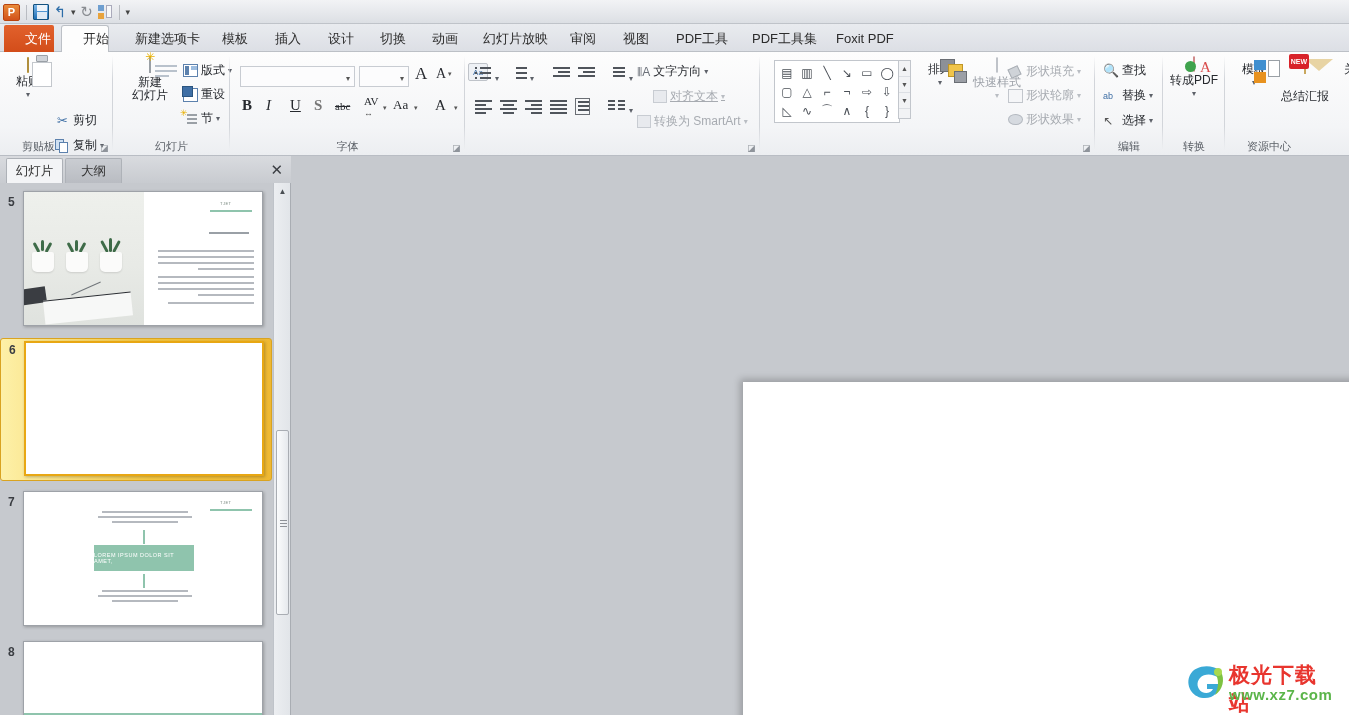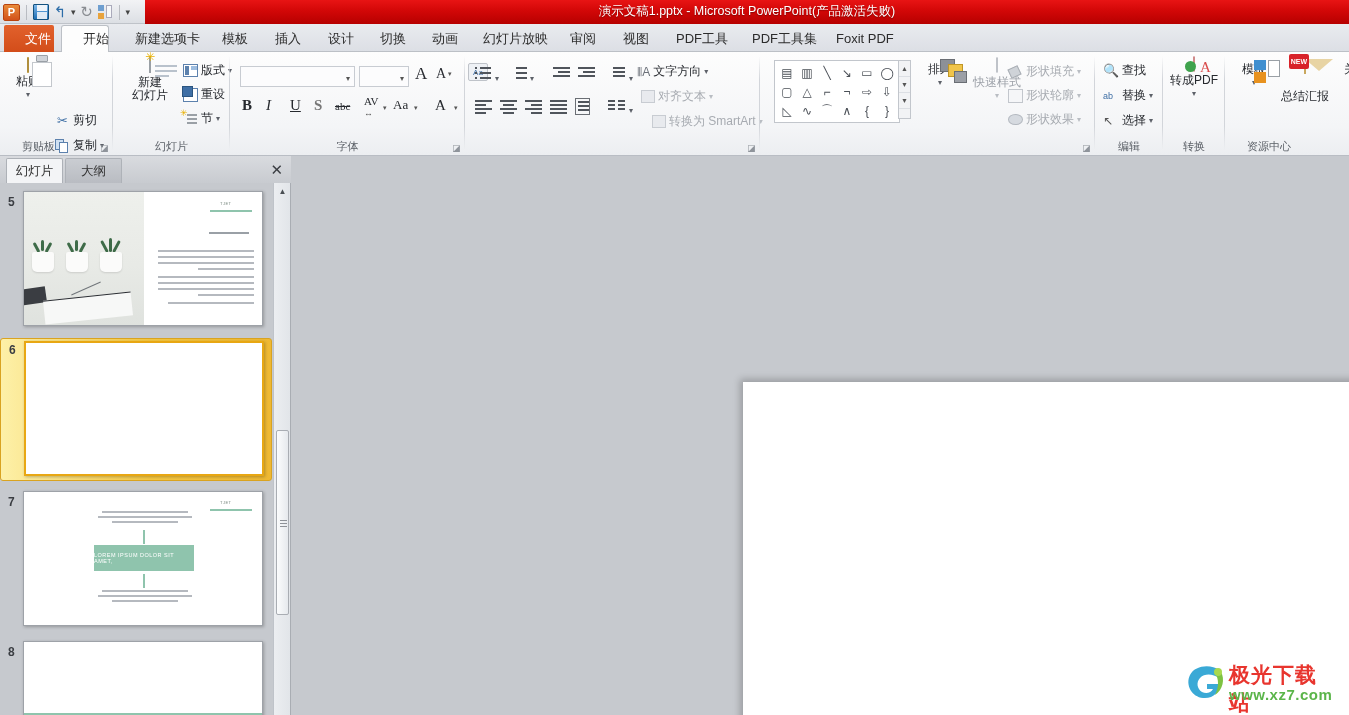--- a/index.html
+++ b/index.html
@@ -260,23 +260,20 @@
       <span class="ico caret-ico">▾</span>
       <span class="ico redo-ico">↻</span>
       <span class="ico grid-ico">
           <i></i>
           <i></i>
           <i></i>
         </span>
       <span class="sep"></span>
       <span class="ico caret-ico">▾</span>
     </div>
-    <div class="tb-red">
-      <div class="tb-title">演示文稿1.pptx  -  Microsoft PowerPoint(产品激活失败)</div>
-    </div>
   </div>
 
   <div class="tabstrip">
     <div class="tab file" style="left:4px;   width:50px;">文件</div>
     <div class="tab active" style="left:61px;  width:48px;">开始</div>
     <div class="tab" style="left:114px; width:80px;">新建选项卡</div>
     <div class="tab" style="left:201px; width:44px;">模板</div>
     <div class="tab" style="left:254px; width:44px;">插入</div>
     <div class="tab" style="left:307px; width:44px;">设计</div>
     <div class="tab" style="left:359px; width:44px;">切换</div>
@@ -449,26 +446,26 @@
           <i style="top:4px;left:10px;width:7px;"></i>
           <i style="top:8px;left:10px;width:7px;"></i>
       </div>
       <div class="dd" style="position:absolute; left:164px; top:54px;">▾</div>
 
       <div class="smallbtn" style="left:172px; top:11px;">
         <span style="font-size:12px; color:#6b7079;">⦀A</span>
         <span>文字方向</span>
         <span class="dd">▾</span>
       </div>
-      <div class="smallbtn dim" style="left:176px; top:36px;">
+      <div class="smallbtn dim" style="left:188px; top:36px;text-decoration:underline;">
         <span style="display:inline-block;width:14px;height:13px;background:#e8eaee;border:1px solid #c8ccd2;"></span>
         <span>对齐文本</span>
         <span class="dd dim">▾</span>
       </div>
-      <div class="smallbtn dim" style="left:187px; top:61px;">
+      <div class="smallbtn dim" style="left:172px; top:61px;">
         <span style="display:inline-block;width:14px;height:13px;background:#e8eaee;border:1px solid #c8ccd2;"></span>
         <span>转换为 SmartArt</span>
         <span class="dd dim">▾</span>
       </div>
 
       <div class="dlg">◪</div>
       <div class="gdiv"></div>
     </div>
 
     <div class="group" style="left:760px; width:335px;">

